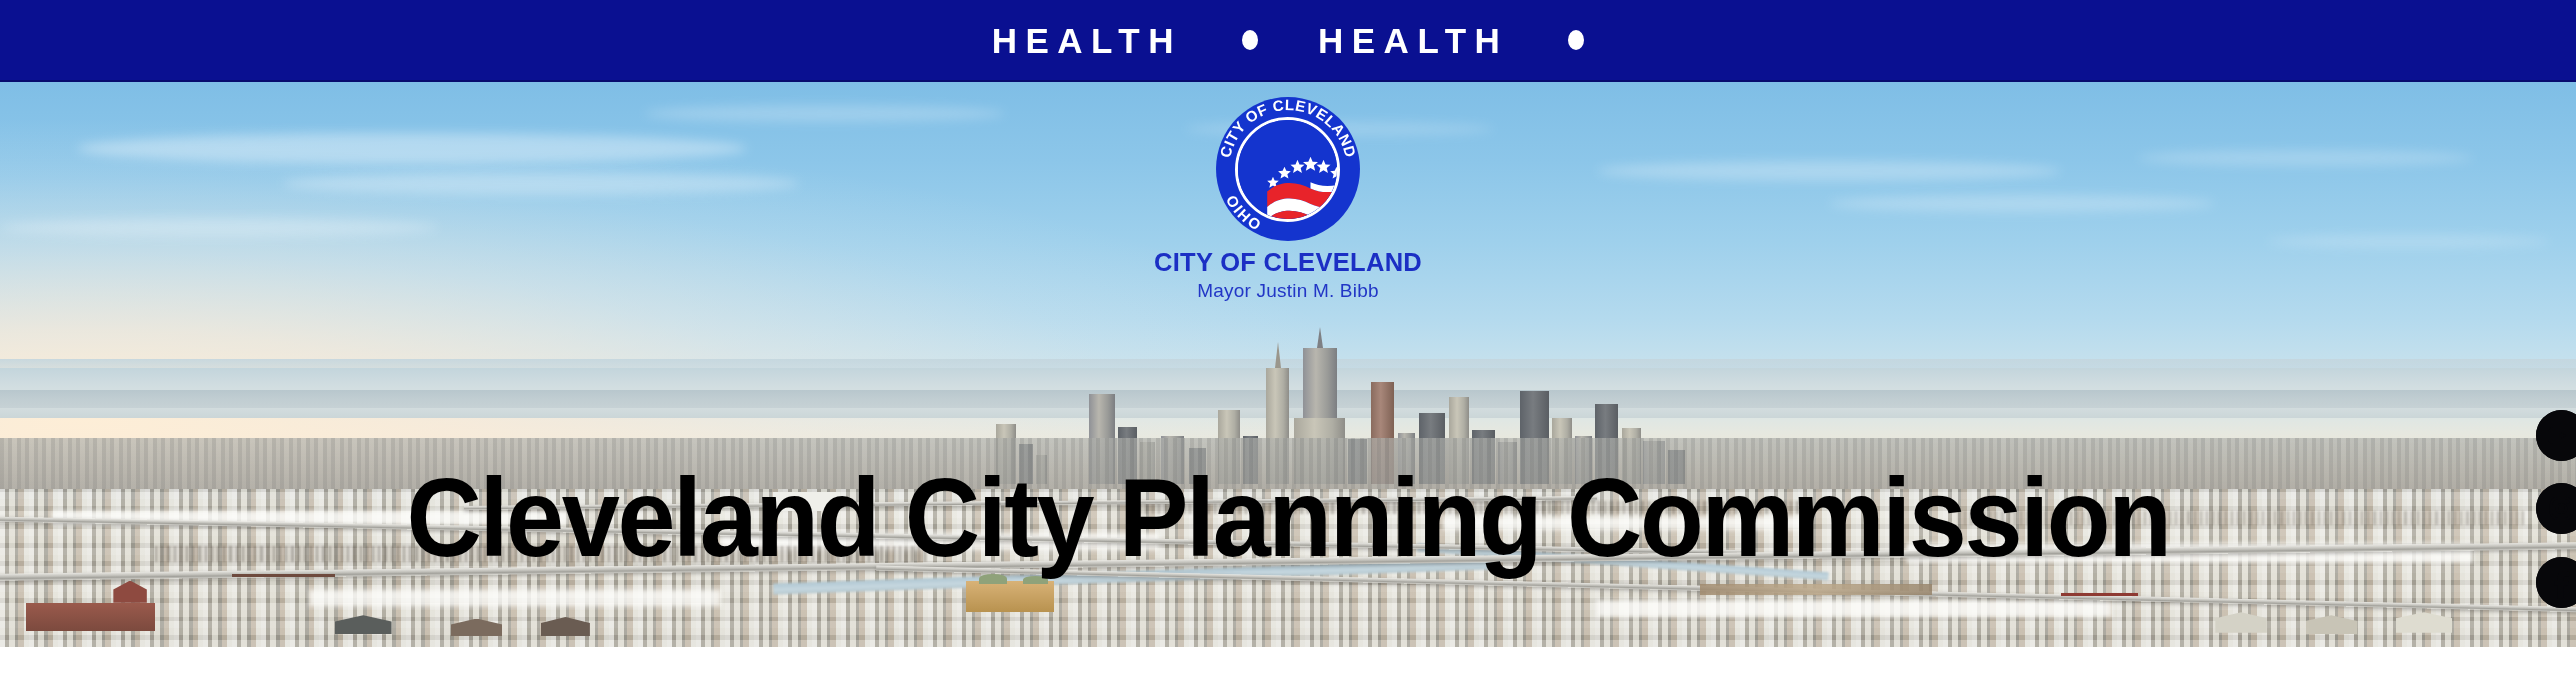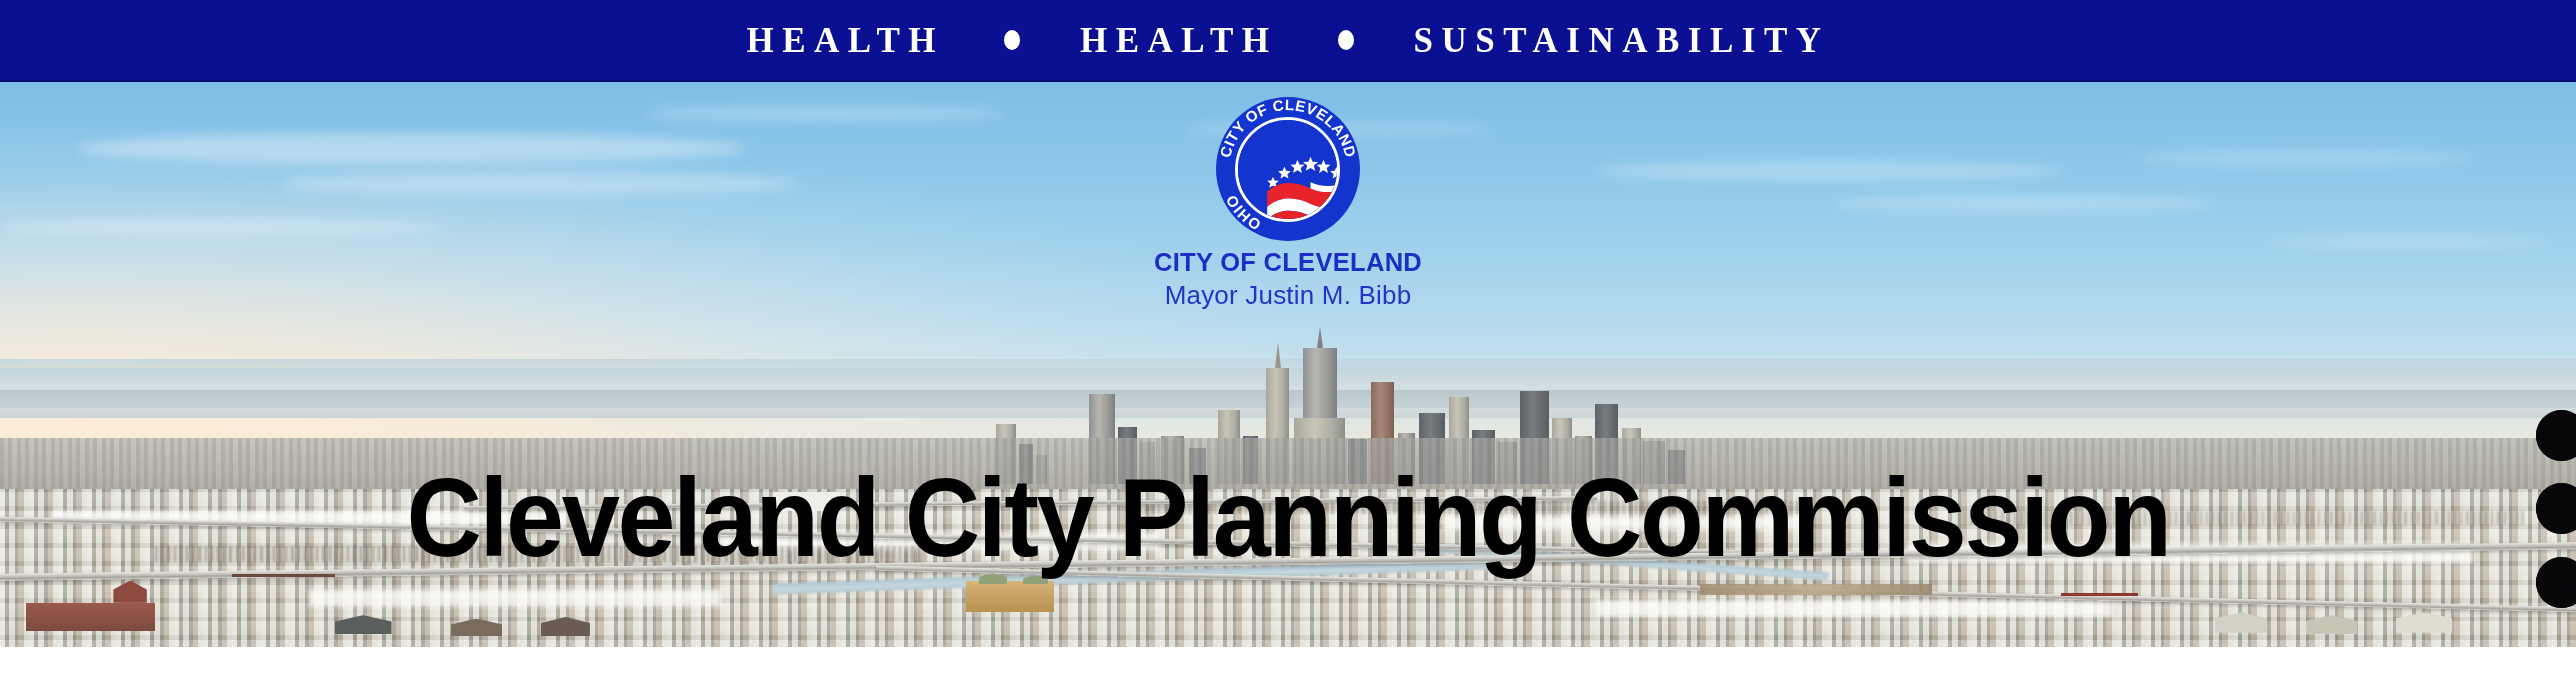--- a/index.html
+++ b/index.html
@@ -10,21 +10,21 @@
     overflow:hidden; position:relative;
   }
 
   
   #tagline-bar{
     position:absolute; left:0; top:0; width:2576px; height:82px;
     background:#0A1091;
     border-bottom:2.3px solid #070B6E;
     display:flex; align-items:center; justify-content:center;
   }
-  #tagline-inner{ display:flex; align-items:center; gap:60px;font-family:Liberation Serif, serif; }
+  #tagline-inner{ display:flex; align-items:center; gap:60px; }
   .tagline-word{
     color:#ffffff;
     font-size:35px; font-weight:bold;
     letter-spacing:8.5px;
     line-height:1;
     white-space:nowrap;
   }
   .tagline-dot{
     width:16px; height:20px; border-radius:50%;
     background:#ffffff; flex:none;
@@ -213,21 +213,21 @@
     color:#1B2FC4;
     font-size:25.5px; font-weight:bold;
     letter-spacing:0.3px;
     font-family:"Liberation Sans", sans-serif;
     white-space:nowrap;
     text-align:center;
   }
   #logo-mayor{
     margin-top:3.1px;
     color:#2236C6;
-    font-size:26px; font-weight:normal;
+    font-size:19px; font-weight:normal;
     letter-spacing:0.2px;
     font-family:"Liberation Sans", sans-serif;
     white-space:nowrap;
     text-align:center;
   }
 
   
   #hero-title{
     position:absolute; left:0; right:0; top:380px;
     text-align:center;
@@ -264,21 +264,20 @@
 </style>
 </head>
 <body>
 
 <div id="tagline-bar">
   <div id="tagline-inner">
     <span class="tagline-word">HEALTH</span>
     <span class="tagline-dot"></span>
     <span class="tagline-word">HEALTH</span>
     <span class="tagline-dot"></span>
-    <span class="tagline-word">SUSTAINABILITY</span>
   </div>
 </div>
 
 <div id="hero">
 
   <div class="sky"></div>
   <div class="sky-warm-left"></div>
 
   <div class="cloud" style="left:3%;  top:9%;  width:26%; height:5.5%;  opacity:.55;"></div>
   <div class="cloud" style="left:11%; top:16%; width:20%; height:4%;    opacity:.45;"></div>

